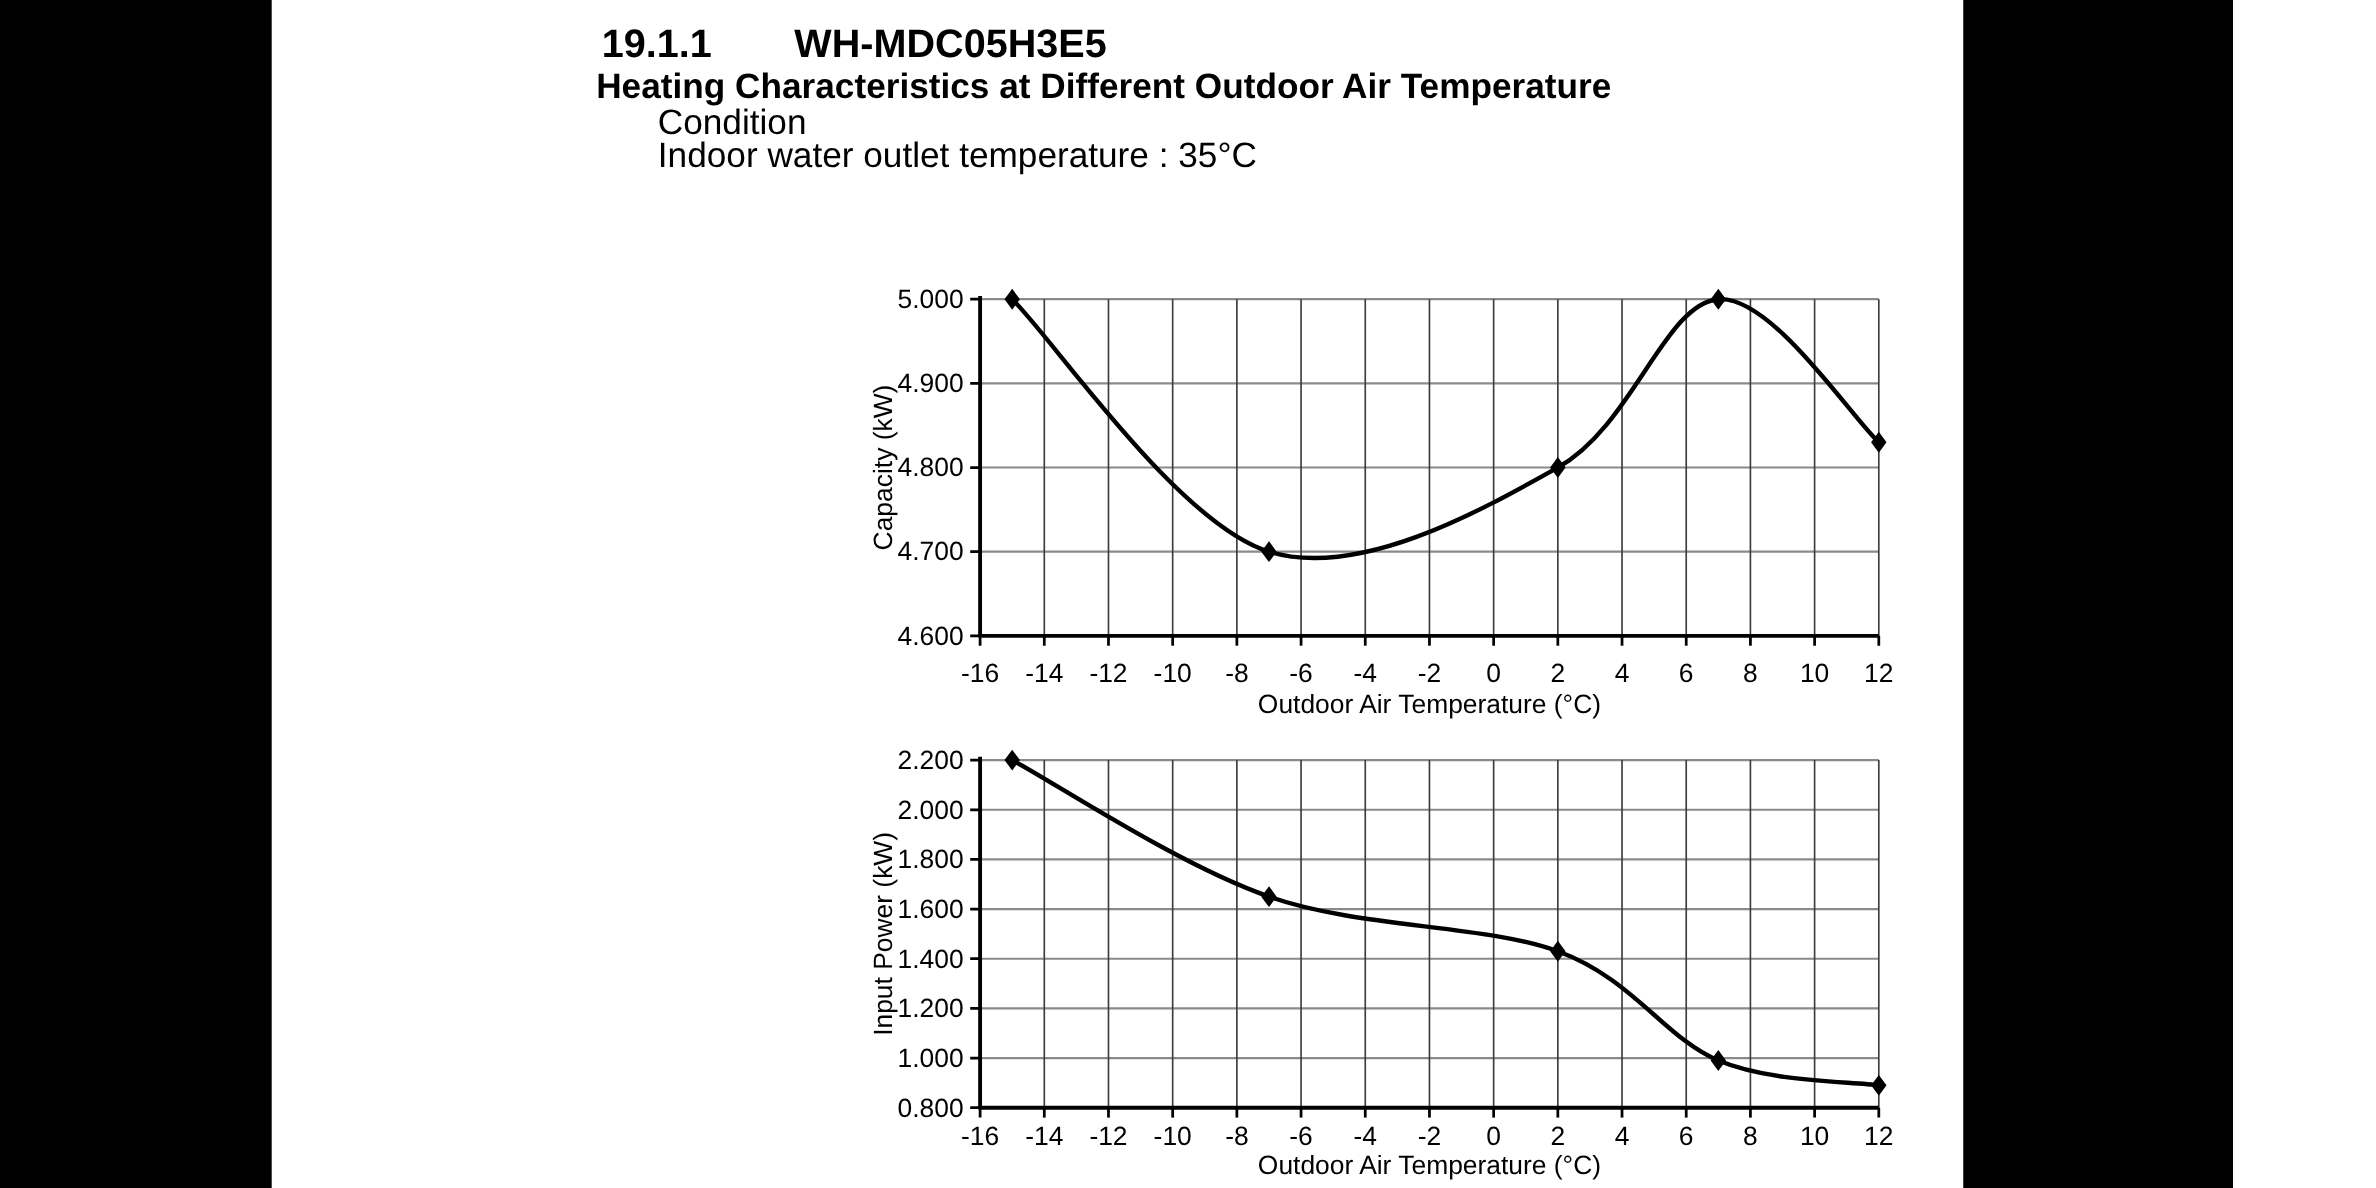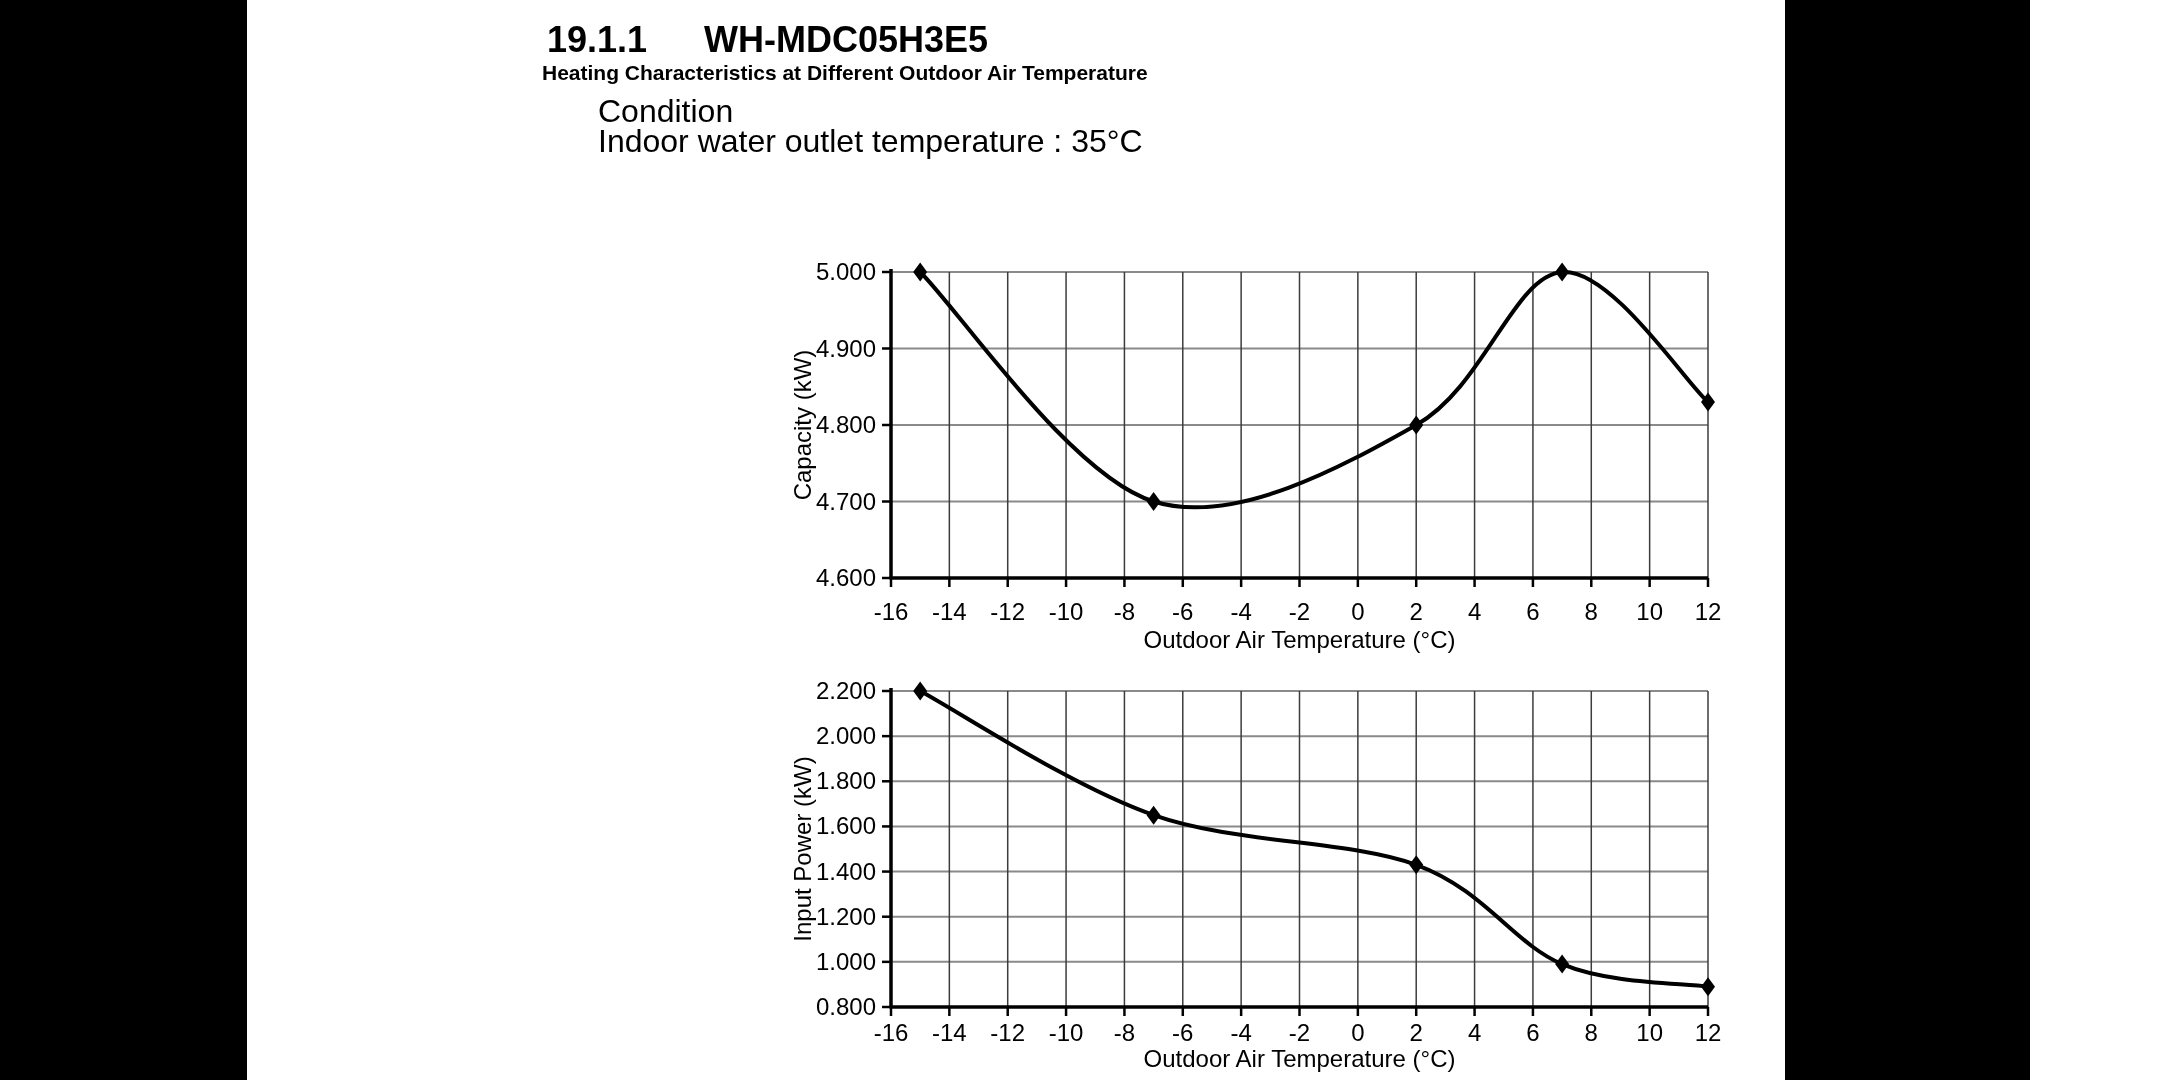--- a/index.html
+++ b/index.html
@@ -3,22 +3,22 @@
 <meta charset="utf-8">
 <style>
   html,body{margin:0;padding:0;width:2160px;height:1080px;overflow:hidden;background:#000;}
   body{font-family:"Liberation Sans","DejaVu Sans",sans-serif;position:relative;}
   .bar{position:absolute;top:0;height:1080px;background:#000;}
   .bar-left{left:0;width:247px;}
   .bar-mid{left:1785px;width:245px;}
   .doc{position:absolute;left:247px;top:0;width:1538px;height:1080px;background:#ffffff;color:#000;}
   .navbar{position:absolute;left:2030px;top:0;width:130px;height:1080px;background:#ffffff;}
   .doc-title{position:absolute;left:300px;top:22px;font-size:36px;font-weight:bold;line-height:1;white-space:nowrap;}
-  .doc-title .model{margin-left:57px;}
-  .doc-heading{position:absolute;left:295px;top:62px;font-size:21px;font-weight:bold;line-height:1;white-space:nowrap;text-align:right;}
+  .doc-title .model{margin-left:75px;}
+  .doc-heading{position:absolute;left:295px;top:62px;font-size:32px;font-weight:bold;line-height:1;white-space:nowrap;text-align:right;}
   .conditions{position:absolute;left:351px;top:96px;font-size:32px;line-height:30px;}
   .chart-svg{position:absolute;left:500px;width:1010px;height:420px;}
   #chart0{top:240px;}
   #chart1{top:660px;}
   text{fill:#000;}
 </style>
 </head>
 <body>
 
 <div class="bar bar-left"></div>

